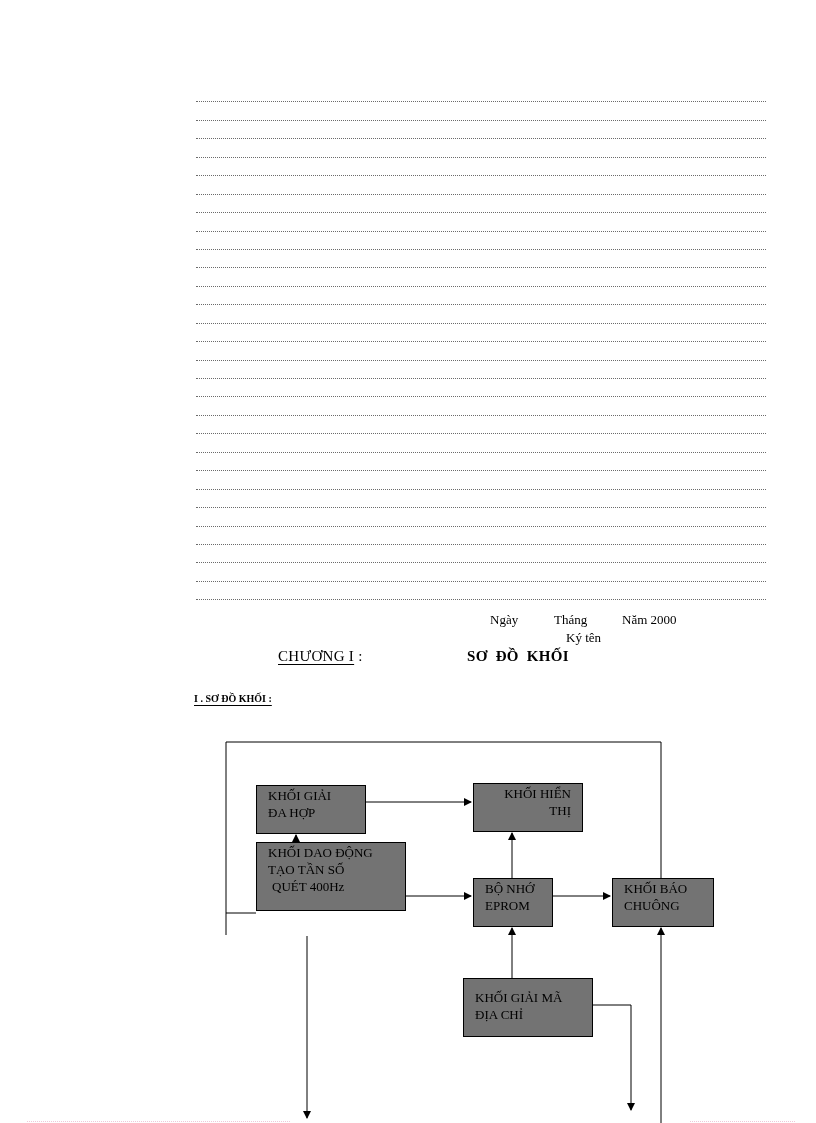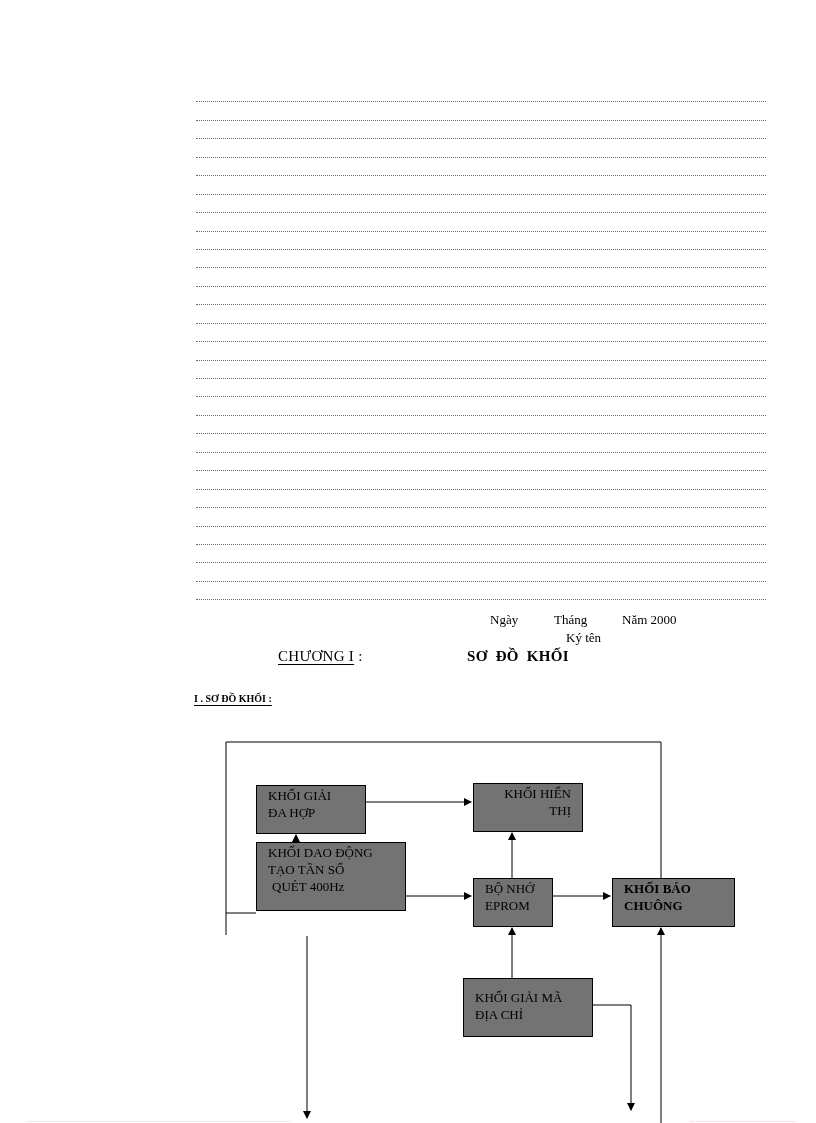--- a/index.html
+++ b/index.html
@@ -114,21 +114,21 @@
   <span>KHỐI DAO ĐỘNG</span>
   <span>TẠO TẦN SỐ</span>
   <span style="padding-left:4px;">QUÉT 400Hz</span>
 </div>
 
 <div class="box center" style="left:473px; top:878px; width:80px; height:49px;">
   <span>BỘ NHỚ</span>
   <span>EPROM</span>
 </div>
 
-<div class="box center" style="left:612px; top:878px; width:123px; height:49px;font-weight:bold;">
+<div class="box center" style="left:612px; top:878px; width:102px; height:49px;">
   <span>KHỐI BÁO</span>
   <span>CHUÔNG</span>
 </div>
 
 <div class="box center" style="left:463px; top:978px; width:130px; height:59px; padding-top:10px;">
   <span>KHỐI GIẢI MÃ</span>
   <span>ĐỊA CHỈ</span>
 </div>
 
 <div class="footer-dots" style="left:27px; width:263px;"></div>

